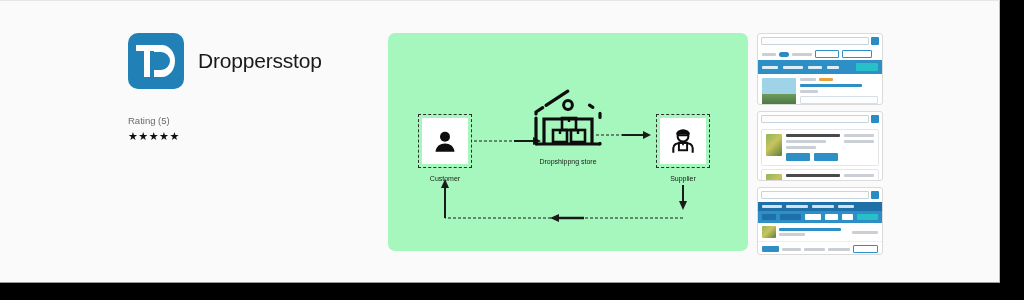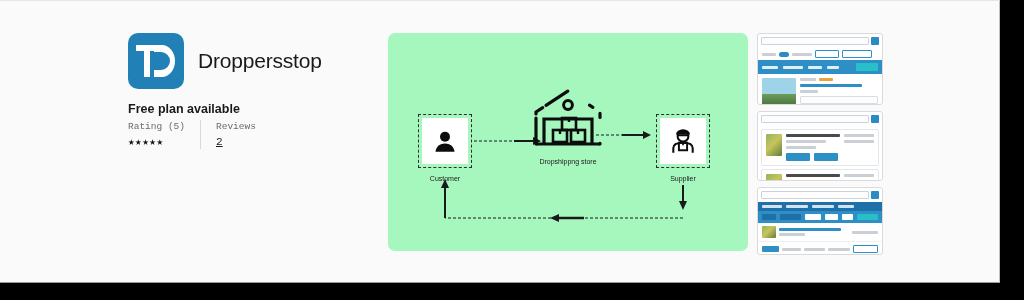--- a/index.html
+++ b/index.html
@@ -29,21 +29,21 @@
   .logo svg { position: absolute; left: 8px; top: 12px; }
   .app-title {
     font-size: 21px; font-weight: 400; color: #1A1A1A;
     letter-spacing: -0.2px; white-space: nowrap;
   }
 
   .plan {
     margin-top: 13px; font-size: 12.5px; font-weight: 700; color: #1A1A1A;
   }
 
-  .meta { margin-top: 4px; display: flex; align-items: flex-start; font-family: Liberation Mono, monospace; }
+  .meta { margin-top: 25px; display: flex; align-items: flex-start; }
   .meta-cell { padding-right: 15px; }
   .meta-cell + .meta-cell { border-left: 1px solid #D9D9D9; padding-left: 15px; }
   .meta-label { font-size: 9.5px; color: #6B6B6B; line-height: 13px; white-space: nowrap; }
   .meta-value { margin-top: 3px; font-size: 11px; color: #1A1A1A; line-height: 13px; white-space: nowrap; }
   .meta-value.link { text-decoration: underline; }
   .stars { margin-top: 3px; font-size: 11px; letter-spacing: 0.5px; color: #101010; line-height: 13px; }
 
   .add-app {
     margin-top: 18px; width: 245px; height: 30px; border: none;
     border-radius: 16px; background: #0D0D0D; color: #FFFFFF;
@@ -130,30 +130,25 @@
       <div class="logo">
         <svg width="40" height="32" viewBox="0 0 40 32" aria-hidden="true">
           <rect x="0" y="0" width="22" height="6" fill="#fff"></rect>
           <rect x="8" y="0" width="6" height="32" fill="#fff"></rect>
           <path d="M18 0 H26 A13 16 0 0 1 26 32 H18 V25 H25 A9 9 0 0 0 25 7 H18 Z" fill="#fff"></path>
         </svg>
       </div>
       <div class="app-title">Droppersstop</div>
     </div>
 
-    <div class="plan">Free plan available</div>
 
     <div class="meta">
       <div class="meta-cell">
         <div class="meta-label">Rating (5)</div>
         <div class="stars">★★★★★</div>
-      </div>
-      <div class="meta-cell">
-        <div class="meta-label">Reviews</div>
-        <div class="meta-value link">2</div>
       </div>
     </div>
 
   </div>
 
   <div class="diagram">
     <svg width="360" height="218" viewBox="0 0 360 218" aria-hidden="true" style="position:absolute;left:0;top:0">
 
       <line x1="86" y1="108" x2="128" y2="108" stroke="#1A1A1A" stroke-width="1" stroke-dasharray="3 2"></line>
       <line x1="126" y1="108" x2="148" y2="108" stroke="#1A1A1A" stroke-width="2.2"></line>

